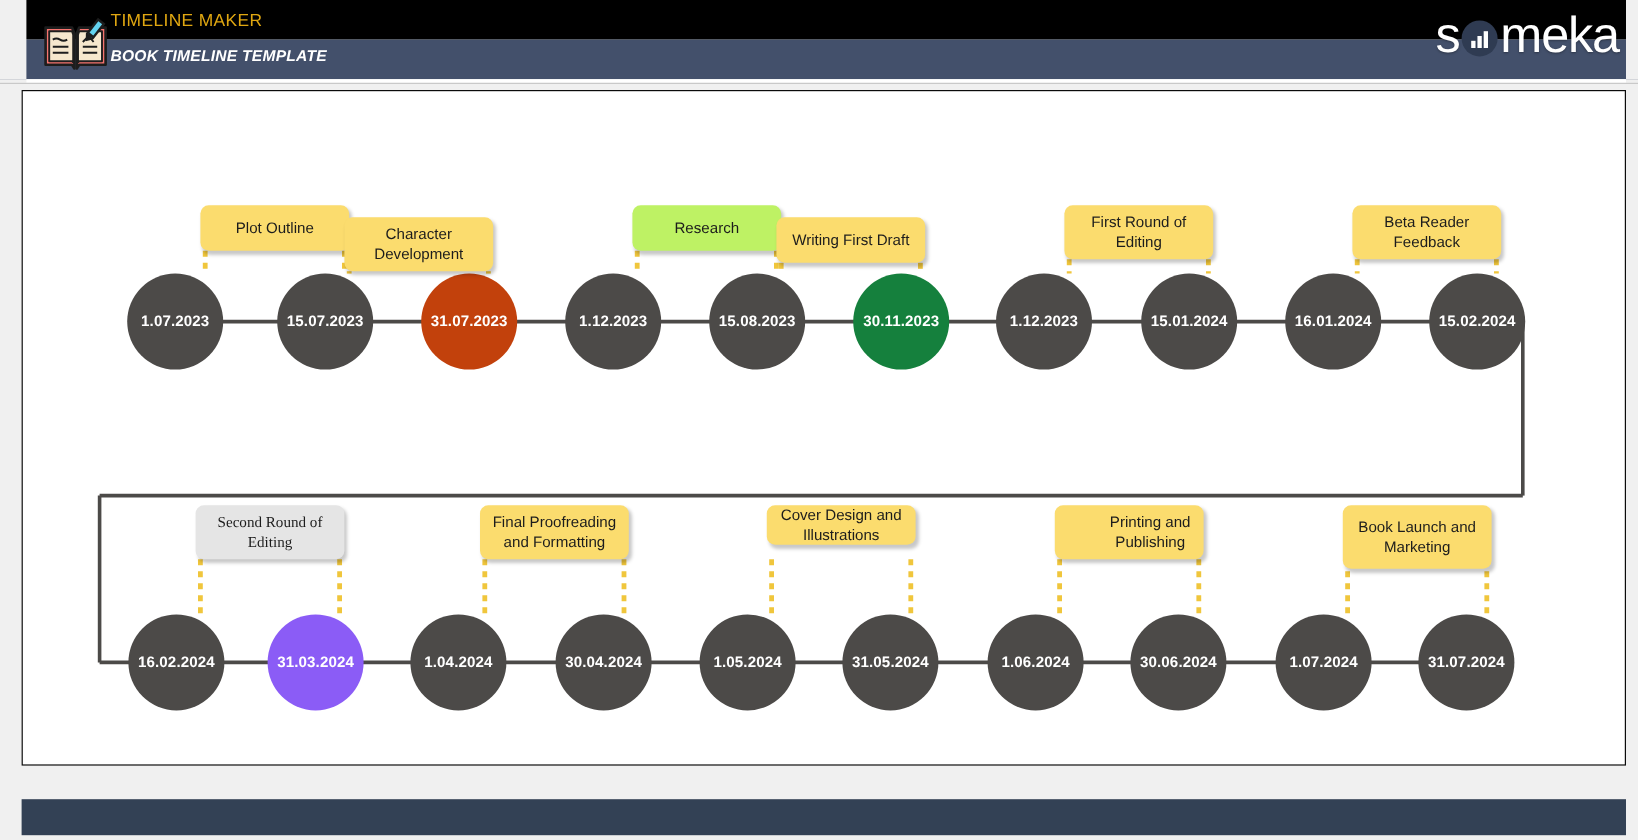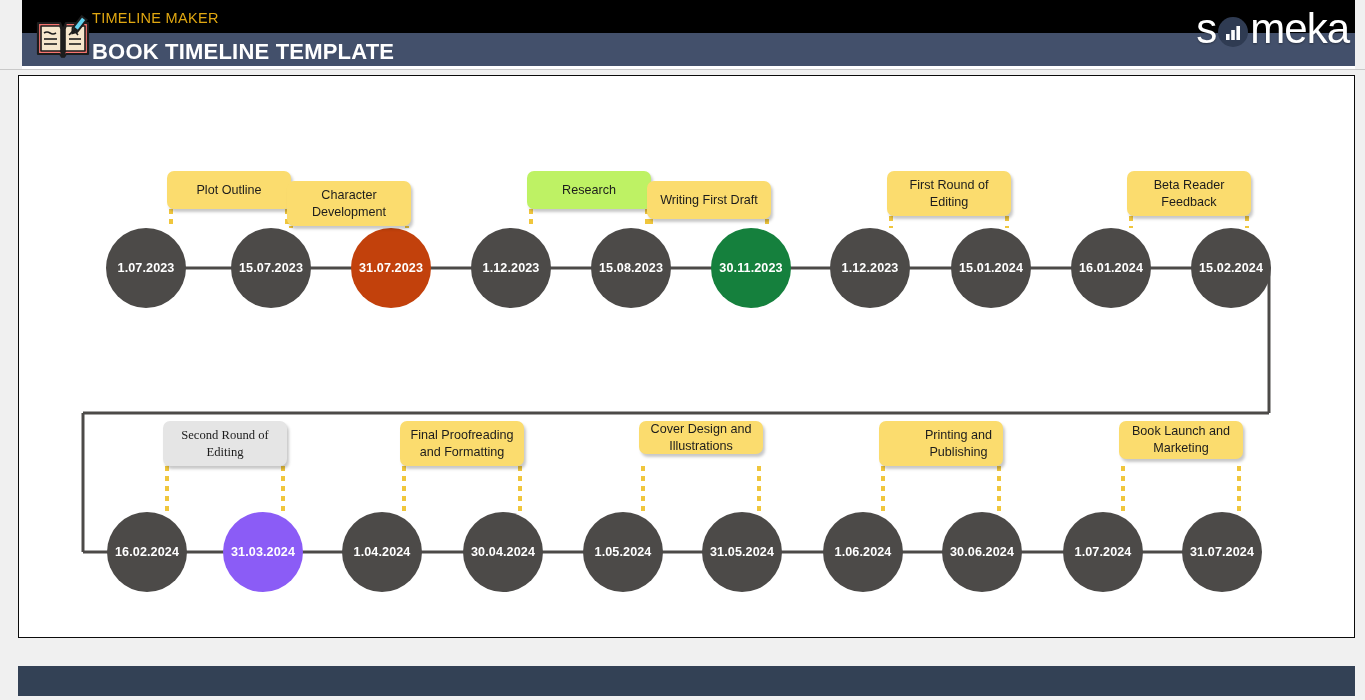--- a/index.html
+++ b/index.html
@@ -30,22 +30,23 @@
   #logo-book{
     position:absolute;left:34px;top:14px;width:58px;height:48px;z-index:6;
   }
   #app-kicker{
     position:absolute;left:92px;top:10px;
     color:#e0a711;font-size:14.5px;font-weight:normal;letter-spacing:.3px;
     z-index:5;
   }
   #doc-title{
     position:absolute;left:92px;top:39px;
-    color:#ffffff;font-size:22px;font-weight:bold;letter-spacing:.2px;
+    color:#ffffff;font-size:13px;font-weight:bold;letter-spacing:.2px;
     z-index:5;
+    font-style:italic;
   }
   #brand{
     position:absolute;right:16px;top:8px;
     color:#ffffff;font-size:42px;font-weight:300;letter-spacing:-1px;
     z-index:7;line-height:1;display:flex;align-items:center;
     text-shadow:0 1px 2px rgba(0,0,0,.35);
   }
   #brand .b-o{display:inline-block;position:relative;width:34px;height:34px;vertical-align:middle;}
   #brand .b-o svg{position:absolute;left:0;top:3px;}
   .hdr-underline{
@@ -273,19 +274,19 @@
       </div>
       <div class="card" style="left: 381px; top: 345px; width: 124px; height: 45px; background: rgb(251, 220, 110);">
         <span>Final Proofreading and Formatting</span>
       </div>
       <div class="card" style="left: 620px; top: 345px; width: 124px; height: 33px; background: rgb(251, 220, 110);">
         <span>Cover Design and Illustrations</span>
       </div>
       <div class="card" style="left: 860px; top: 345px; width: 124px; height: 45px; background: rgb(251, 220, 110); padding-left: 43px;">
         <span>Printing and Publishing</span>
       </div>
-      <div class="card" style="left: 1100px; top: 345px; width: 124px; height: 38px; background: rgb(251, 220, 110);">
+      <div class="card" style="left: 1100px; top: 345px; width: 124px; height: 53px; background: rgb(251, 220, 110);">
         <span>Book Launch and Marketing</span>
       </div>
     </div>
 </div>
 
 <div id="footer"></div>
 
 </body></html>

